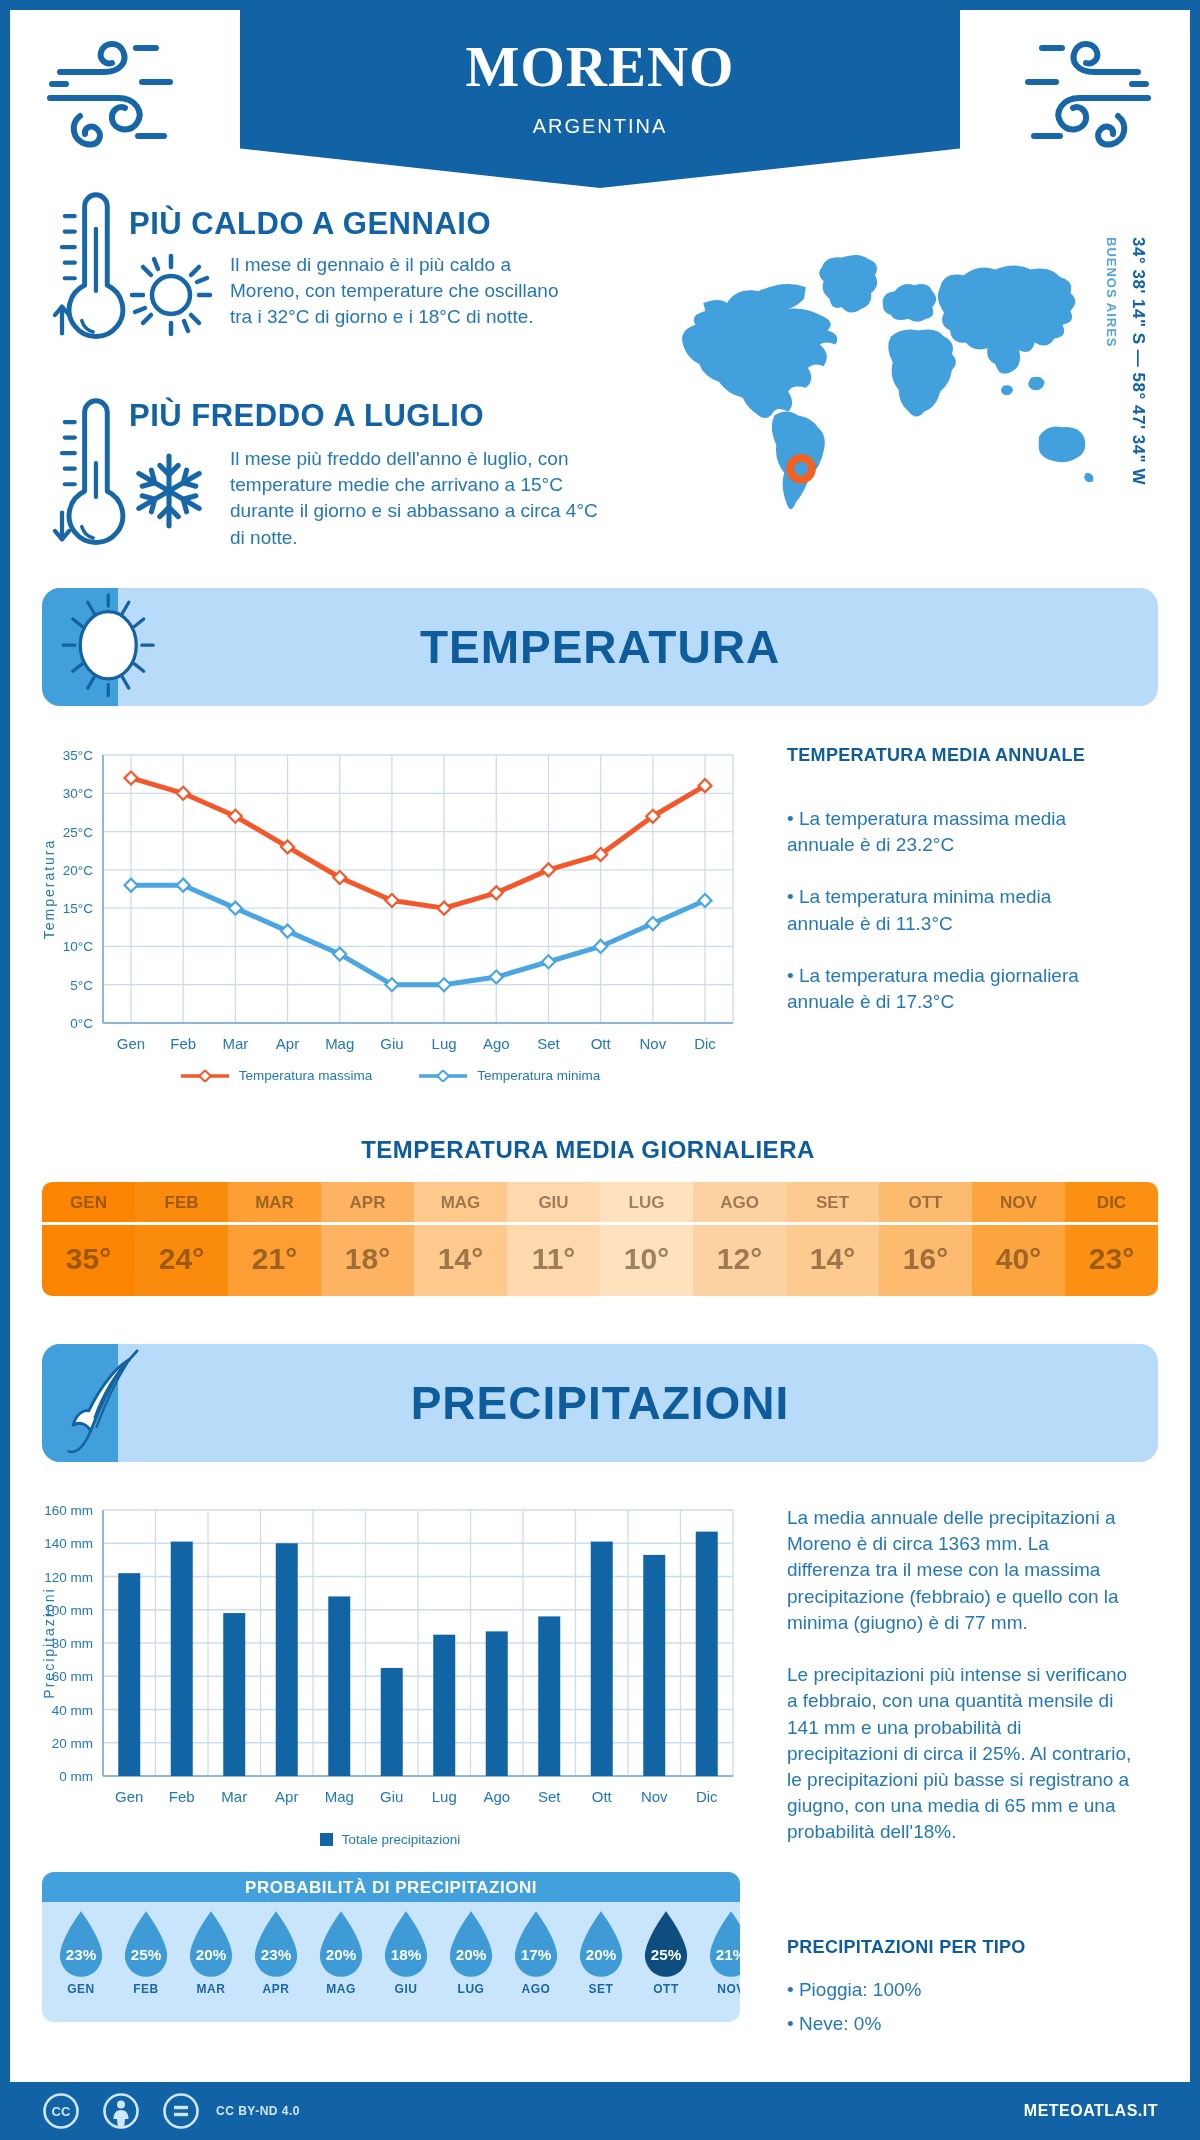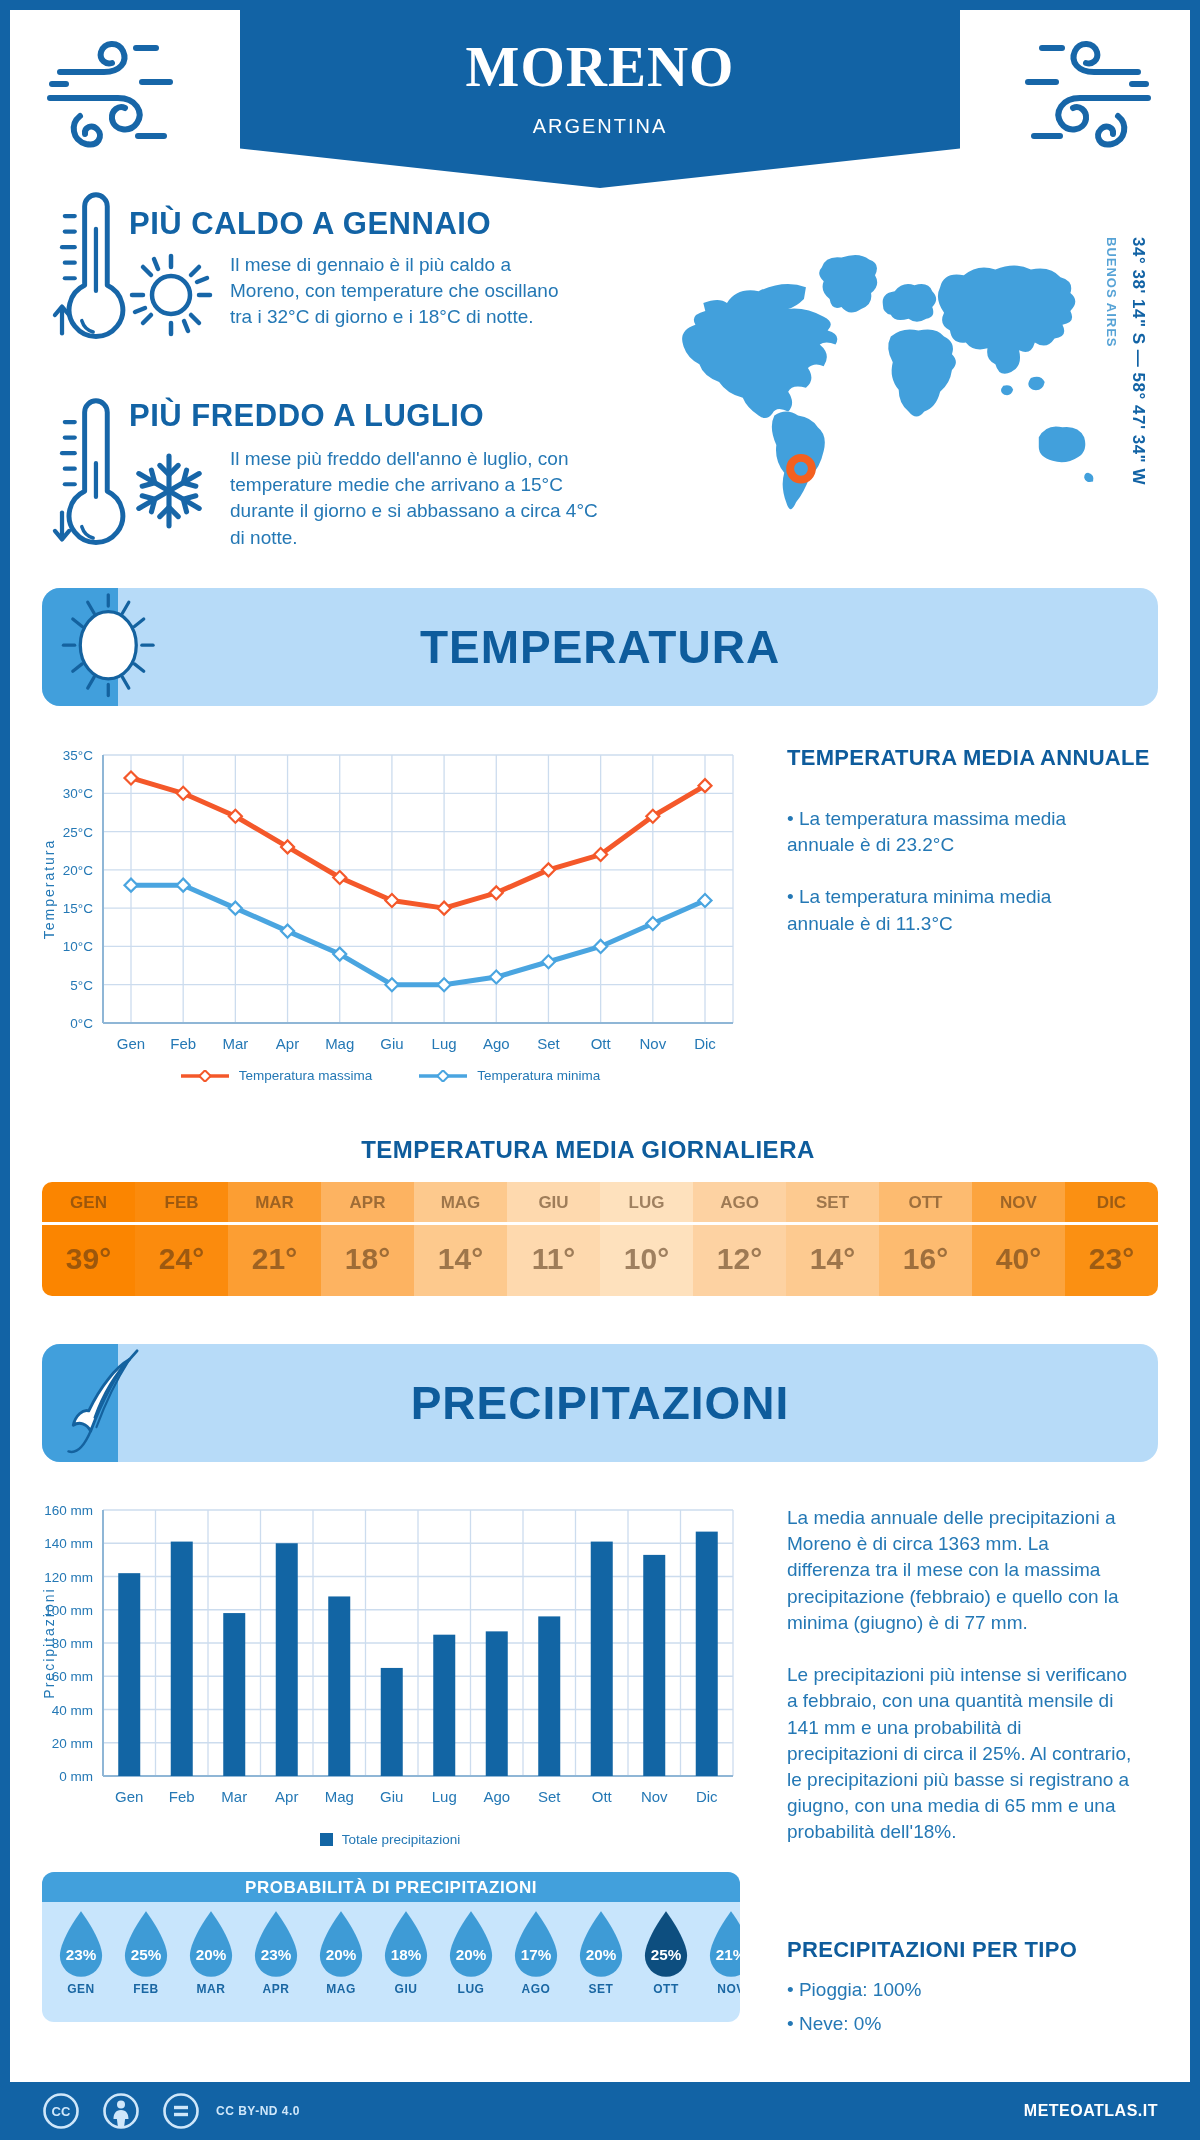--- a/index.html
+++ b/index.html
@@ -41,21 +41,21 @@
   .chart{position:absolute;left:40px;width:700px;}
   #temp-chart{top:733px;height:332px;}
   #precip-chart{top:1492px;height:330px;}
   .legend{position:absolute;left:40px;width:700px;display:flex;justify-content:center;gap:46px;align-items:center;z-index:2;}
   #temp-legend{top:1068px;}
   #precip-legend{top:1832px;}
   .legend .item{display:flex;align-items:center;gap:9px;font-size:13.5px;color:#2478b5;}
   .legend .sq{width:13px;height:13px;display:inline-block;}
 
   
-  .col-title{position:absolute;left:787px;font-size:22px;font-weight:800;color:#0e5c9c;letter-spacing:.3px;z-index:2;}
+  .col-title{position:absolute;left:787px;font-size:18px;font-weight:800;color:#0e5c9c;letter-spacing:.3px;z-index:2;}
   .col-text{position:absolute;left:787px;width:345px;font-size:19px;line-height:1.38;color:#2478b5;z-index:2;}
   .col-text p{margin:0 0 26px 0;}
 
   
   #daily-title{position:absolute;left:0;top:1136px;width:1176px;text-align:center;font-size:24px;font-weight:800;color:#0e5c9c;letter-spacing:.5px;}
   #temp-table{position:absolute;left:42px;top:1182px;width:1116px;height:114px;display:flex;border-radius:10px;overflow:hidden;z-index:2;}
   .tcell{flex:1;display:flex;flex-direction:column;}
   .tcell .th{height:40px;line-height:42px;text-align:center;font-size:17px;font-weight:700;border-bottom:3px solid #fff;}
   .tcell .tv{flex:1;text-align:center;font-size:30px;font-weight:800;line-height:68px;}
 
@@ -289,27 +289,28 @@
           <rect x="-4" y="-4" width="8" height="8" fill="#fff" stroke="#4aa5e0" stroke-width="2" transform="translate(25 6) rotate(45)"></rect>
         </svg>
         <span>Temperatura minima</span>
       </div>
     </div>
 
   <div class="col-title" style="top:745px;">TEMPERATURA MEDIA ANNUALE</div>
   <div class="col-text" style="top:806px;width:336px;" id="annual-bullets">
       <p>• La temperatura massima media annuale è di 23.2°C</p>
       <p>• La temperatura minima media annuale è di 11.3°C</p>
+      <p>• La temperatura media giornaliera annuale è di 17.3°C</p>
     </div>
 
   <div id="daily-title">TEMPERATURA MEDIA GIORNALIERA</div>
   <div id="temp-table">
       <div class="tcell" style="background: rgb(251, 133, 0); color: rgba(80, 50, 20, 0.55);">
         <div class="th">GEN</div>
-        <div class="tv">39°</div>
+        <div class="tv">35°</div>
       </div>
       <div class="tcell" style="background: rgb(251, 139, 13); color: rgba(80, 50, 20, 0.55);">
         <div class="th">FEB</div>
         <div class="tv">24°</div>
       </div>
       <div class="tcell" style="background: rgb(252, 158, 51); color: rgba(80, 50, 20, 0.55);">
         <div class="th">MAR</div>
         <div class="tv">21°</div>
       </div>
       <div class="tcell" style="background: rgb(253, 179, 97); color: rgba(80, 50, 20, 0.55);">

